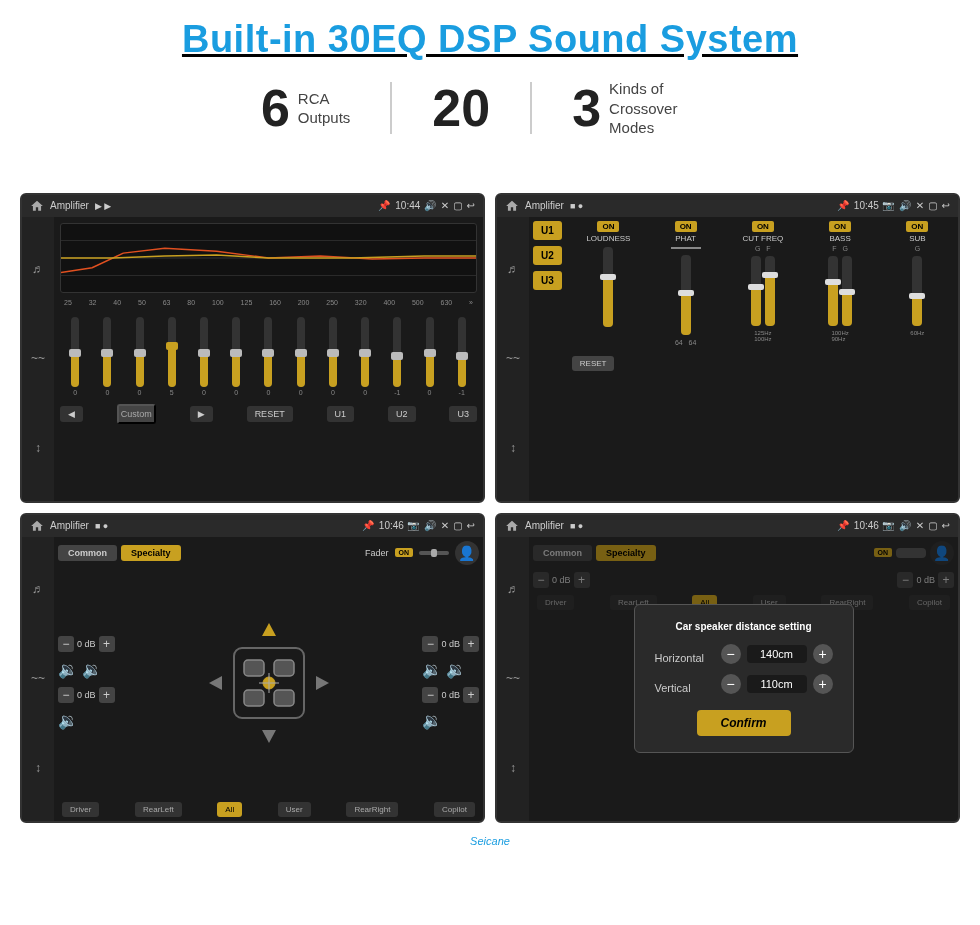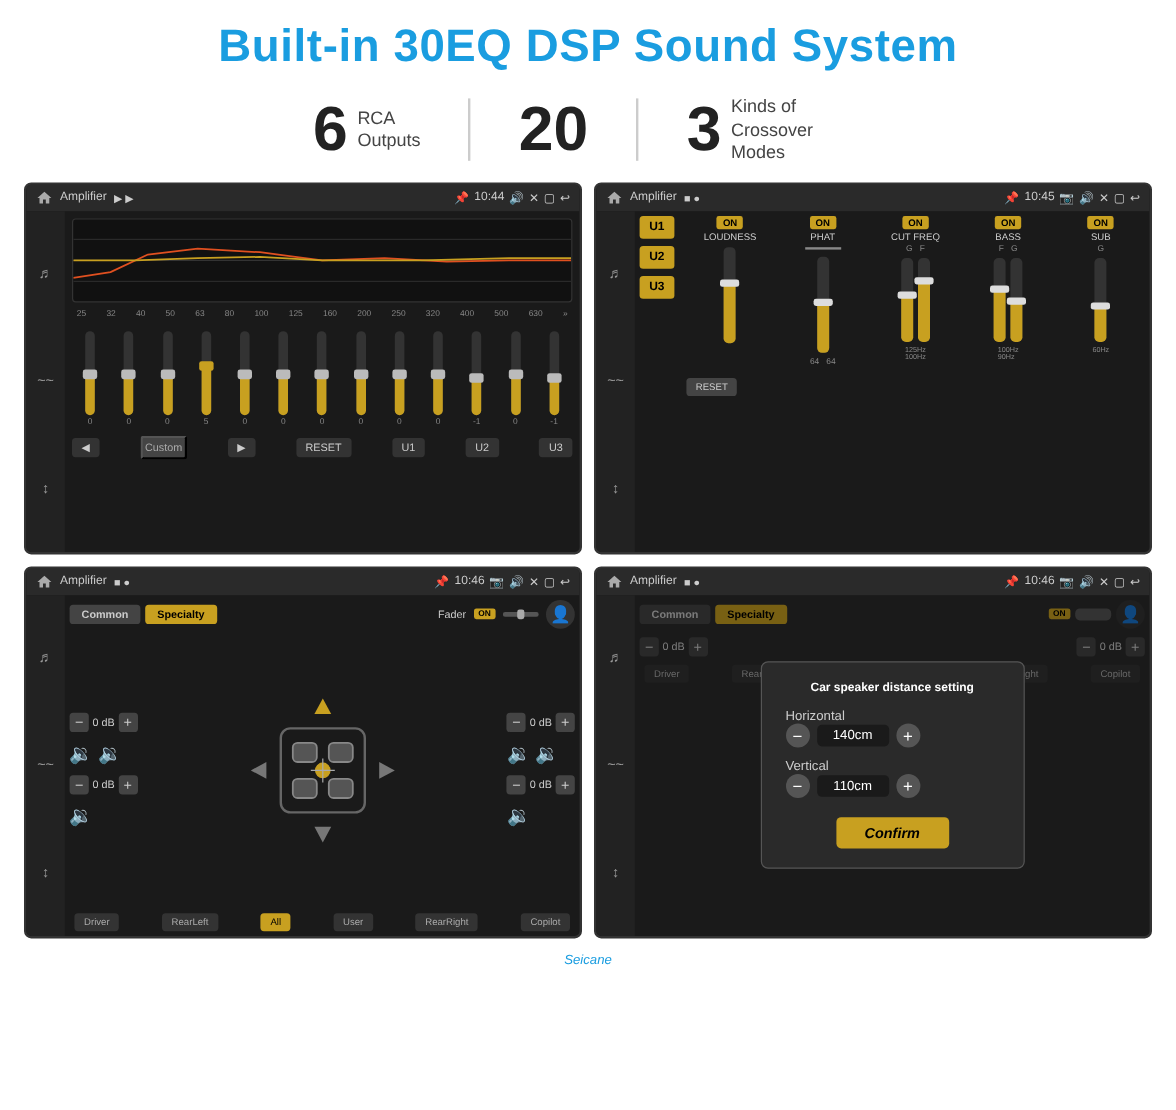--- a/index.html
+++ b/index.html
@@ -8,20 +8,21 @@
       height: 925px;
       background: #ffffff;
       font-family: Arial, sans-serif;
       overflow: hidden;
     }
 
     
     .header {
       text-align: center;
       padding: 18px 20px 10px;
+      text-decoration: underline;
     }
     .header h1 {
       font-size: 38px;
       font-weight: 900;
       color: #1a9de0;
       letter-spacing: 0.5px;
     }
 
     
     .stats-row {
@@ -54,20 +55,21 @@
     }
 
     
     .screens-grid {
       display: grid;
       grid-template-columns: 1fr 1fr;
       grid-template-rows: 1fr 1fr;
       gap: 10px;
       padding: 0 20px 10px;
       height: 640px;
+      margin-top: 41px;
     }
 
     .screen-card {
       background: #1a1a1a;
       border-radius: 6px;
       overflow: hidden;
       position: relative;
       border: 2px solid #333;
     }
 
@@ -429,24 +431,23 @@
     }
     .dialog-title {
       color: #fff;
       font-size: 10px;
       font-weight: bold;
       margin-bottom: 12px;
       text-align: center;
     }
     .dialog-row {
       display: flex;
-      align-items: flex-start;
+      align-items: flex-end;
       justify-content: space-between;
       margin-bottom: 10px;
-      flex-direction: column;
     }
     .dialog-label {
       color: #ccc;
       font-size: 11px;
       flex: 1;
     }
     .dialog-control {
       display: flex;
       align-items: center;
       gap: 6px;

